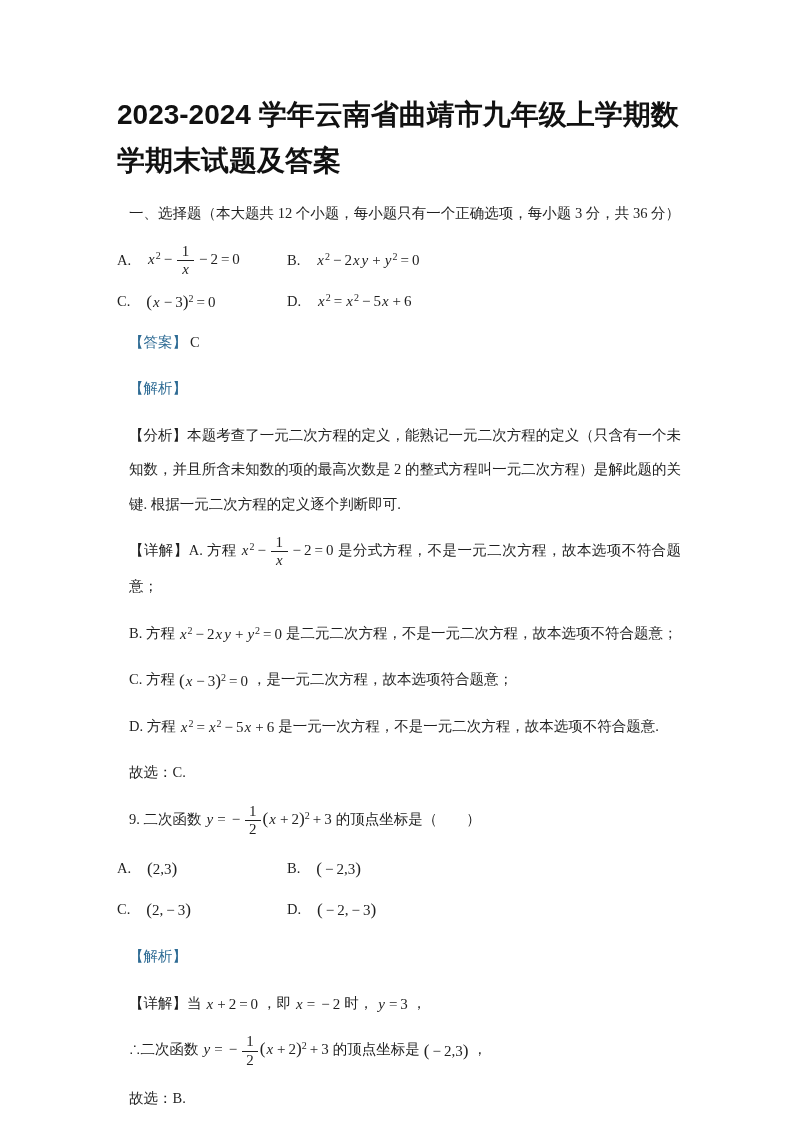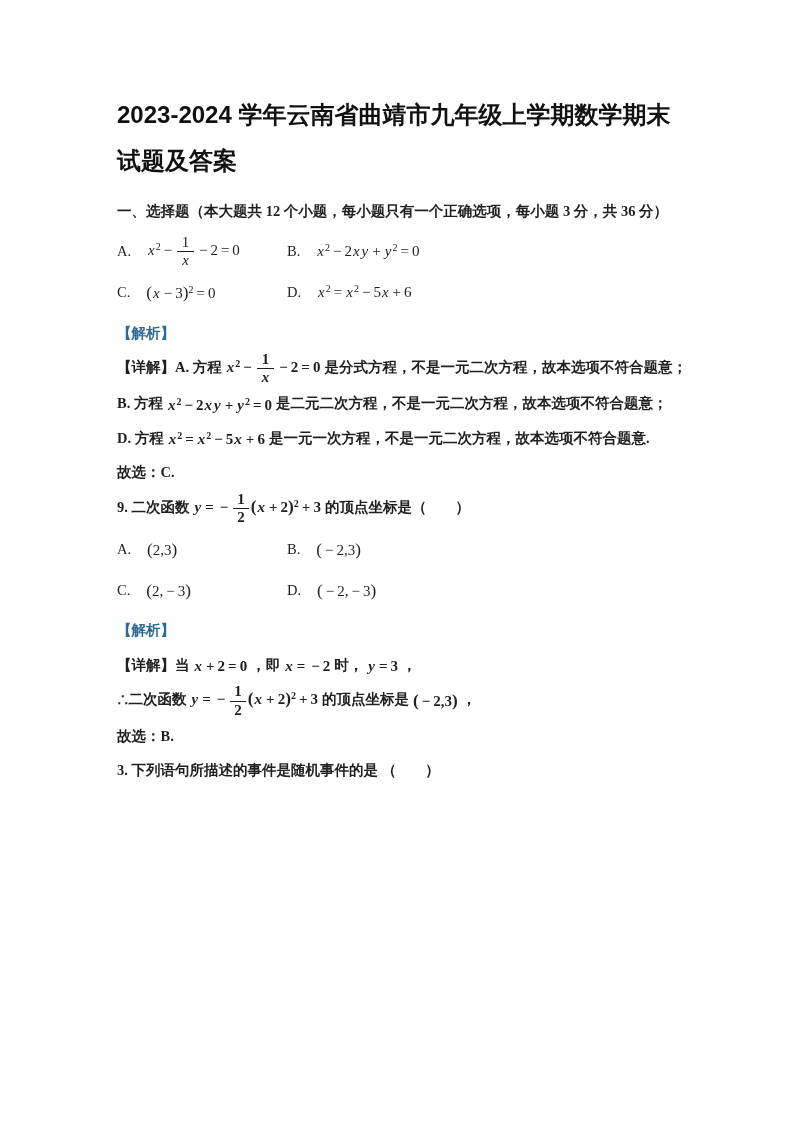--- a/index.html
+++ b/index.html
@@ -10,28 +10,27 @@
     width:793px; height:1122px;
     margin:0 auto;
     background:#ffffff;
     padding:92px 100px 30px 117px;
     overflow:hidden;
     font-family:"Liberation Serif","DejaVu Serif",serif;
     color:var(--ink);
   }
   .doc-title {
     font-family:"Liberation Sans","DejaVu Sans",sans-serif;
-    font-size:24px; font-weight:700;
+    font-size:28px; font-weight:700;
     line-height:46px; margin:0 0 10px 0;
     color:#111;
   }
   .para {
-    margin:0; font-size:14.5px; line-height:34.5px;
+    margin:12px; font-size:14.5px; line-height:34.5px;
     text-align:justify;
-    font-weight:bold;
   }
   .spacer-top { margin-top:2px; }
   .options-row { display:flex; align-items:center; margin:5px 0; min-height:36px; }
   .option { display:flex; align-items:center; width:170px; font-size:14.5px; }
   .option:last-child { width:auto; }
   .opt-label { margin-right:12px; font-family:"Liberation Serif",serif; }
   .marker-label { color:var(--accent); }
   .answer-value { margin-left:3px; }
   
   .math {
@@ -73,26 +72,29 @@
       <div class="options-row">
         <div class="option">
           <span class="opt-label">C.</span>
           <span class="math"><span class="m-par">(</span><span class="m-var">x</span><span class="m-op">−</span><span>3</span><span class="m-par">)</span><sup class="m-sup"><span>2</span></sup><span class="m-op">=</span><span>0</span></span>
         </div>
         <div class="option">
           <span class="opt-label">D.</span>
           <span class="math"><span class="m-var">x</span><sup class="m-sup"><span>2</span></sup><span class="m-op">=</span><span class="m-var">x</span><sup class="m-sup"><span>2</span></sup><span class="m-op">−</span><span>5</span><span class="m-var">x</span><span class="m-op">+</span><span>6</span></span>
         </div>
       </div>
+      <p class="para spacer-top"><span class="marker-label">【答案】</span><span class="answer-value">C</span></p>
       <p class="para"><span class="marker-label">【解析】</span></p>
+      <p class="para"><span>【分析】本题考查了一元二次方程的定义，能熟记一元二次方程的定义（只含有一个未知数，并且所含未知数的项的最高次数是 2 的整式方程叫一元二次方程）是解此题的关键. 根据一元二次方程的定义逐个判断即可.</span></p>
       <p class="para"><span>【详解】A.  方程</span><span class="math"><span class="m-var">x</span><sup class="m-sup"><span>2</span></sup><span class="m-op">−</span><span class="m-frac">
             <span class="m-num"><span>1</span></span>
             <span class="m-den"><span class="m-var">x</span></span>
           </span><span class="m-op">−</span><span>2</span><span class="m-op">=</span><span>0</span></span><span>是分式方程，不是一元二次方程，故本选项不符合题意；</span></p>
       <p class="para"><span>B.  方程</span><span class="math"><span class="m-var">x</span><sup class="m-sup"><span>2</span></sup><span class="m-op">−</span><span>2</span><span class="m-var">x</span><span class="m-var">y</span><span class="m-op">+</span><span class="m-var">y</span><sup class="m-sup"><span>2</span></sup><span class="m-op">=</span><span>0</span></span><span>是二元二次方程，不是一元二次方程，故本选项不符合题意；</span></p>
+      <p class="para"><span>C.  方程</span><span class="math"><span class="m-par">(</span><span class="m-var">x</span><span class="m-op">−</span><span>3</span><span class="m-par">)</span><sup class="m-sup"><span>2</span></sup><span class="m-op">=</span><span>0</span></span><span>，是一元二次方程，故本选项符合题意；</span></p>
       <p class="para"><span>D.  方程</span><span class="math"><span class="m-var">x</span><sup class="m-sup"><span>2</span></sup><span class="m-op">=</span><span class="m-var">x</span><sup class="m-sup"><span>2</span></sup><span class="m-op">−</span><span>5</span><span class="m-var">x</span><span class="m-op">+</span><span>6</span></span><span>是一元一次方程，不是一元二次方程，故本选项不符合题意.</span></p>
       <p class="para"><span>故选：C.</span></p>
       <p class="para"><span>9.  二次函数</span><span class="math"><span class="m-var">y</span><span class="m-op">=</span><span class="m-op">−</span><span class="m-frac">
             <span class="m-num"><span>1</span></span>
             <span class="m-den"><span>2</span></span>
           </span><span class="m-par">(</span><span class="m-var">x</span><span class="m-op">+</span><span>2</span><span class="m-par">)</span><sup class="m-sup"><span>2</span></sup><span class="m-op">+</span><span>3</span></span><span>的顶点坐标是（　　）</span></p>
       <div class="options-row">
         <div class="option">
           <span class="opt-label">A.</span>
           <span class="math"><span class="m-par">(</span><span>2</span><span>,</span><span>3</span><span class="m-par">)</span></span>

